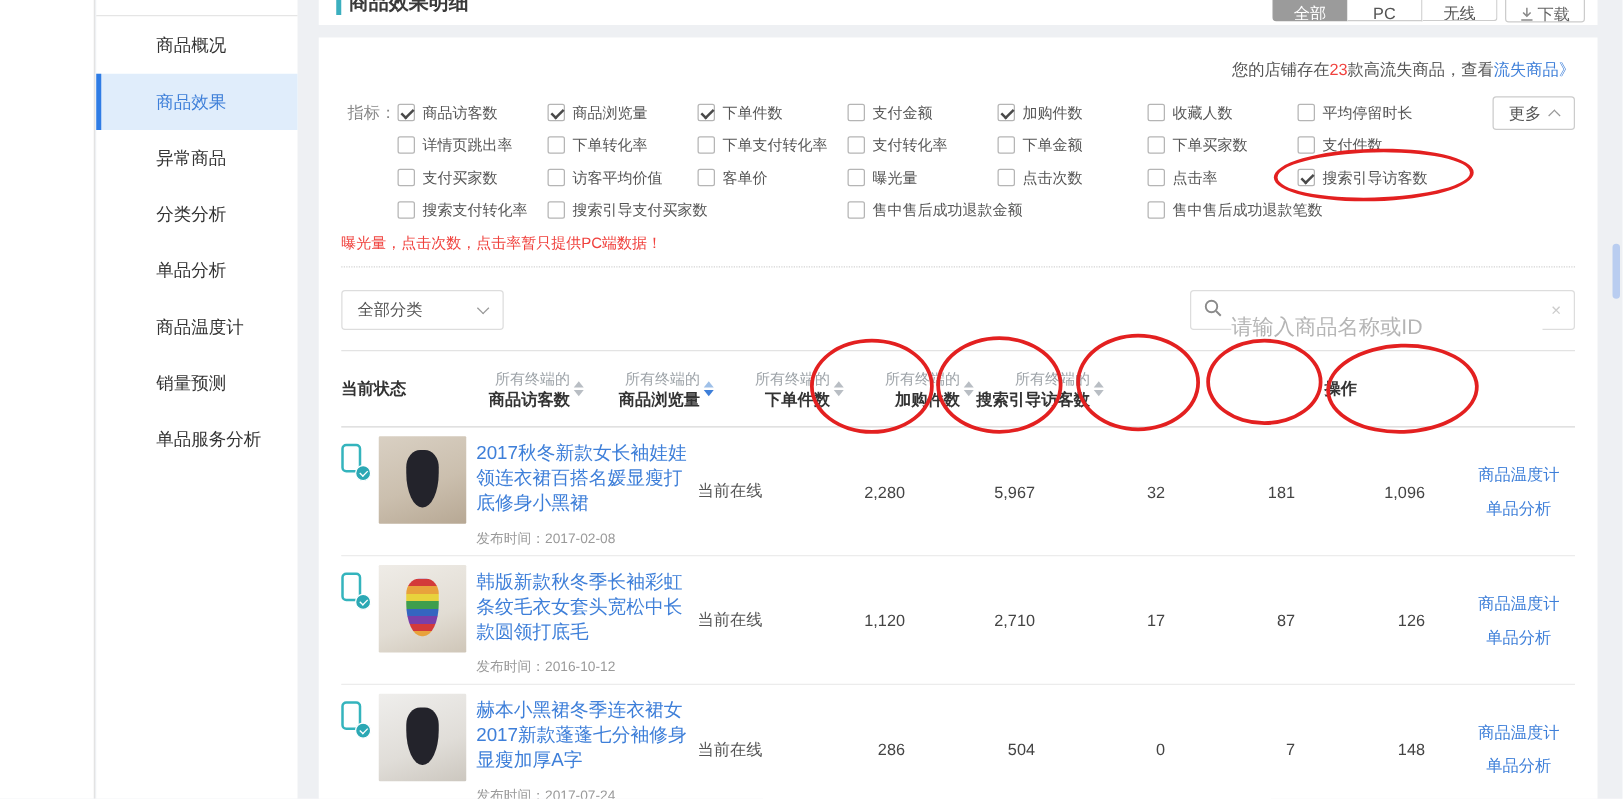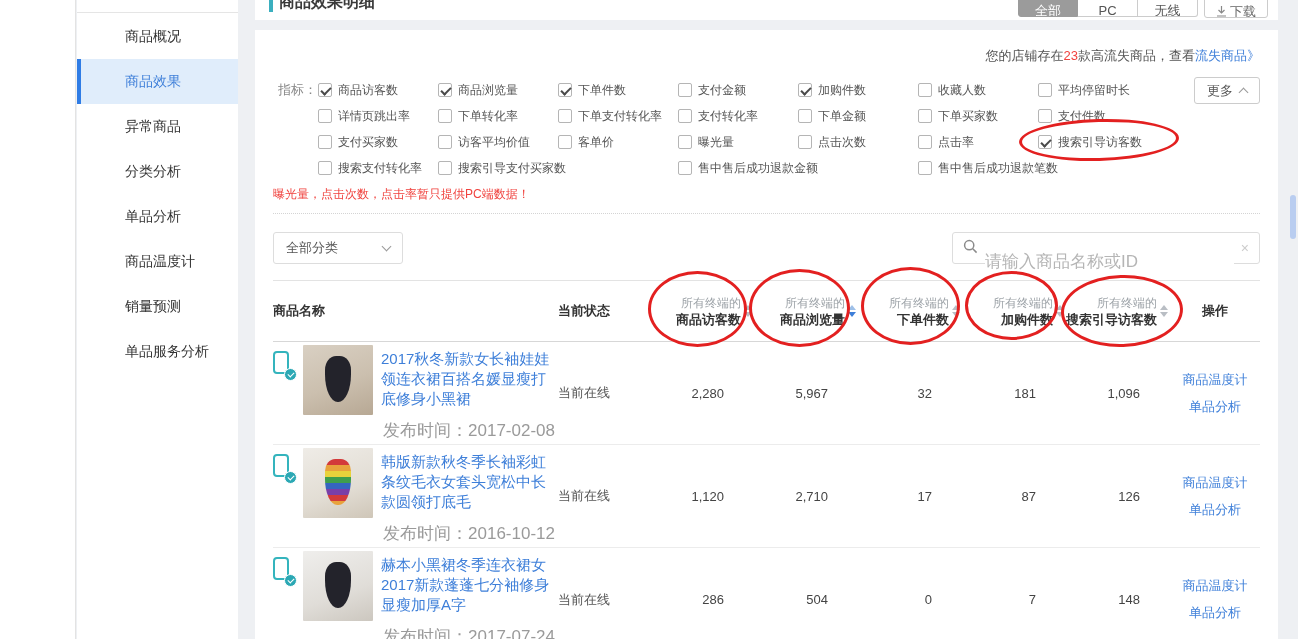--- a/index.html
+++ b/index.html
@@ -116,21 +116,21 @@
   .phone-badge { position:absolute; right:-2px; bottom:-2px; width:13px; height:13px; background:#2ba8b4; border-radius:50%; border:1px solid #fff; }
   .phone-badge::after { content:""; position:absolute; left:3px; top:3px; width:5px; height:3px; border-left:1.5px solid #fff; border-bottom:1.5px solid #fff; transform:rotate(-45deg); }
   .thumb { width:70px; height:70px; flex:none; position:relative; overflow:hidden; border-radius:1px; cursor:pointer; }
   .thumb .sil { position:absolute; left:31%; top:16%; width:38%; height:66%; background:#23232b; border-radius:42% 42% 48% 48%/30% 30% 60% 60%; }
   .thumb-1 { background:linear-gradient(160deg,#d9d0c3 0%,#cbbfae 55%,#b7a894 100%); }
   .thumb-2 { background:linear-gradient(160deg,#efece7 0%,#e2ddd4 60%,#cfc6b8 100%); }
   .thumb-2 .sil { background:repeating-linear-gradient(180deg,#d33a3a 0 6px,#e8a23c 6px 12px,#e8d23c 12px 18px,#3f9e4d 18px 24px,#3565c0 24px 30px,#7a3fa8 30px 36px); border-radius:38% 38% 46% 46%/26% 26% 56% 56%; }
   .thumb-3 { background:linear-gradient(160deg,#efeeec 0%,#e0ddd8 60%,#ccc7bf 100%); }
   .prod-text { padding-top:4px; }
   .prod-title { color:#3e7fd9; font-size:15px; line-height:20px; width:176px; cursor:pointer; }
-  .prod-date { margin-top:10px; color:#9a9a9a; font-size:17px;text-align:center; }
+  .prod-date { margin-top:10px; color:#9a9a9a; font-size:11px; }
   .status-txt { color:#555; }
   .ops { display:flex; flex-direction:column; gap:9px; align-items:center; }
   .ops a { color:#3e7fd9; font-size:13px; cursor:pointer; text-decoration:none; }
 
   
   .ellipse { position:absolute; border:3px solid #e32020; border-radius:50%; pointer-events:none; }
   .el-cb   { left:1019px; top:119px; width:160px; height:42px; transform:rotate(-1.5deg); }
   .el-h1   { left:648px;  top:271px; width:99px;  height:76px; }
   .el-h2   { left:749px;  top:269px; width:101px; height:78px; }
   .el-h3   { left:861px;  top:267px; width:99px;  height:78px; }
@@ -312,21 +312,20 @@
               <circle cx="6.2" cy="6.2" r="4.6" stroke="#8a8a8a" stroke-width="1.5" fill="none"></circle>
               <line x1="9.8" y1="9.8" x2="13.6" y2="13.6" stroke="#8a8a8a" stroke-width="1.5"></line>
             </svg></span>
         <input type="text" placeholder="请输入商品名称或ID" style="">
         <span class="clear-x">×</span>
       </div>
     </div>
 
     <div class="tbl">
       <div class="t-head">
-        <div class="c-name h-txt">商品名称</div>
         <div class="c-status h-txt">当前状态</div>
         <div class="c-m">
             <div class="mh">
               <div>
                 <div class="mh-top">所有终端的</div>
                 <div class="mh-name">商品访客数</div>
               </div>
               <span class="sort">
                 <i class="tri-up"></i>
                 <i class="tri-down"></i>

